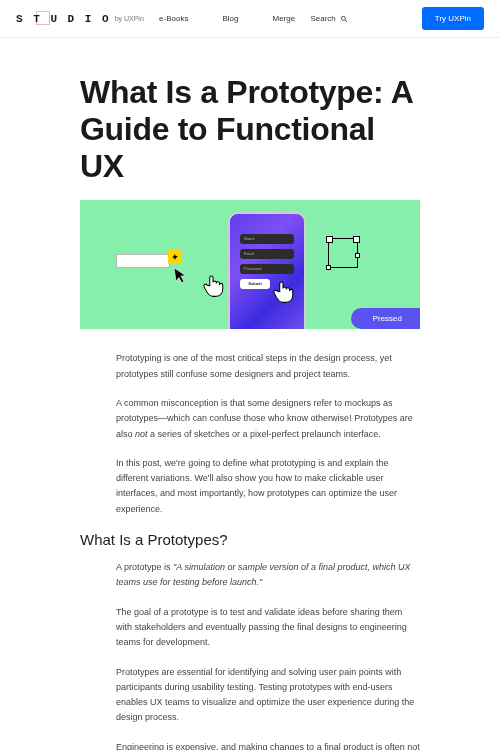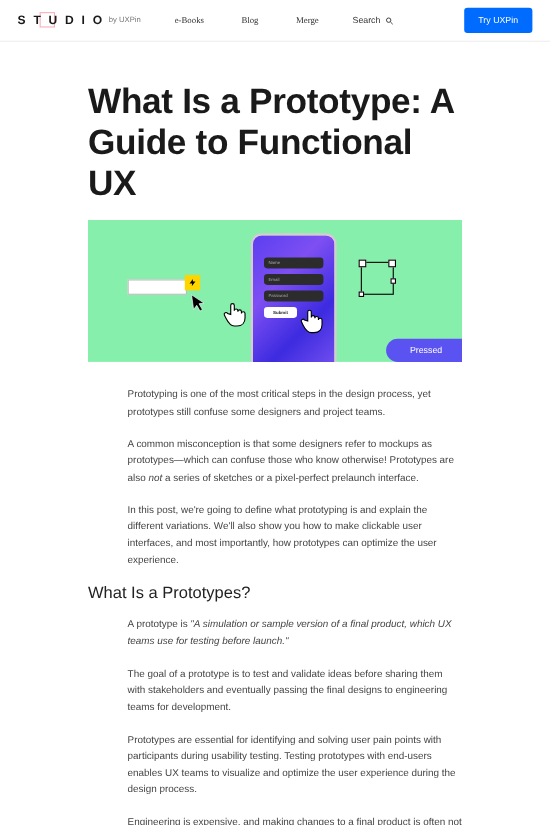--- a/index.html
+++ b/index.html
@@ -14,25 +14,25 @@
     align-items: center;
     justify-content: space-between;
     padding: 10px 16px;
     border-bottom: 1px solid #eee;
     height: 38px;
   }
   .logo-group { display: flex; align-items: center; gap: 2px; position: relative; }
   .logo-box {
     width: 14px; height: 14px; border: 1px solid #f8b0b8; position: absolute; left: 20px; top: -2px; z-index: 0;
   }
-  .logo-text { font-weight: 600; letter-spacing: 2px; font-size: 11px; z-index: 1; }
+  .logo-text { font-weight: 600; letter-spacing: 2px; font-size: 11px; z-index: 1; font-family: Liberation Mono, monospace; }
   .brand { font-size: 7px; color: #777; margin-left: 2px; z-index:1; }
-  .nav { display: flex; gap: 34px; font-size: 8px; color: #333; font-family: Liberation Serif, serif; }
+  .nav { display: flex; gap: 34px; font-size: 8px; color: #333; }
   .nav span { cursor: pointer; }
-  .header-right { display: flex; align-items: center; gap: 20px; }
+  .header-right { display: flex; align-items: center; gap: 30px; }
   .search-group { display: flex; align-items: center; gap: 4px; font-size: 8px; color: #333; cursor: pointer; }
   .search-icon { width: 8px; height: 8px; }
   .cta {
     background: #006cff; color: #fff; font-size: 8px; padding: 7px 13px; border-radius: 3px; cursor: pointer; margin-left: 44px;
   }
   .main { max-width: 340px; margin: 0 auto; padding: 36px 0 20px; }
   .title { font-size: 32px; font-weight: 800; line-height: 1.15; letter-spacing: -0.3px; margin-bottom: 16px; }
   .hero {
     background: #86efac; width: 100%; height: 129px; position: relative; margin-bottom: 22px; overflow: hidden;
   }

